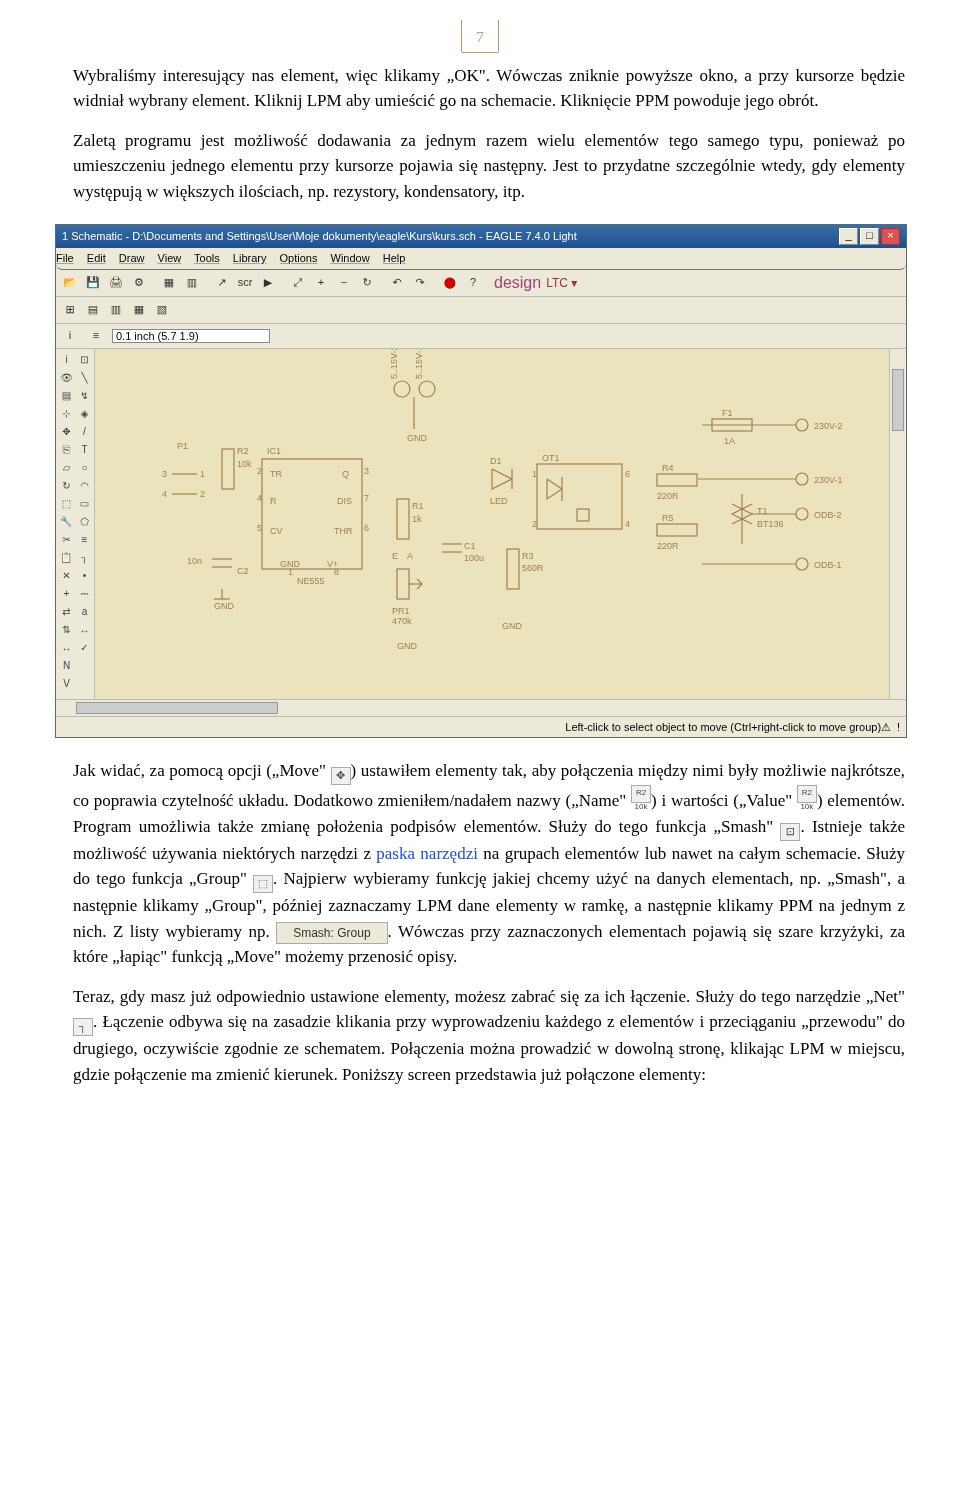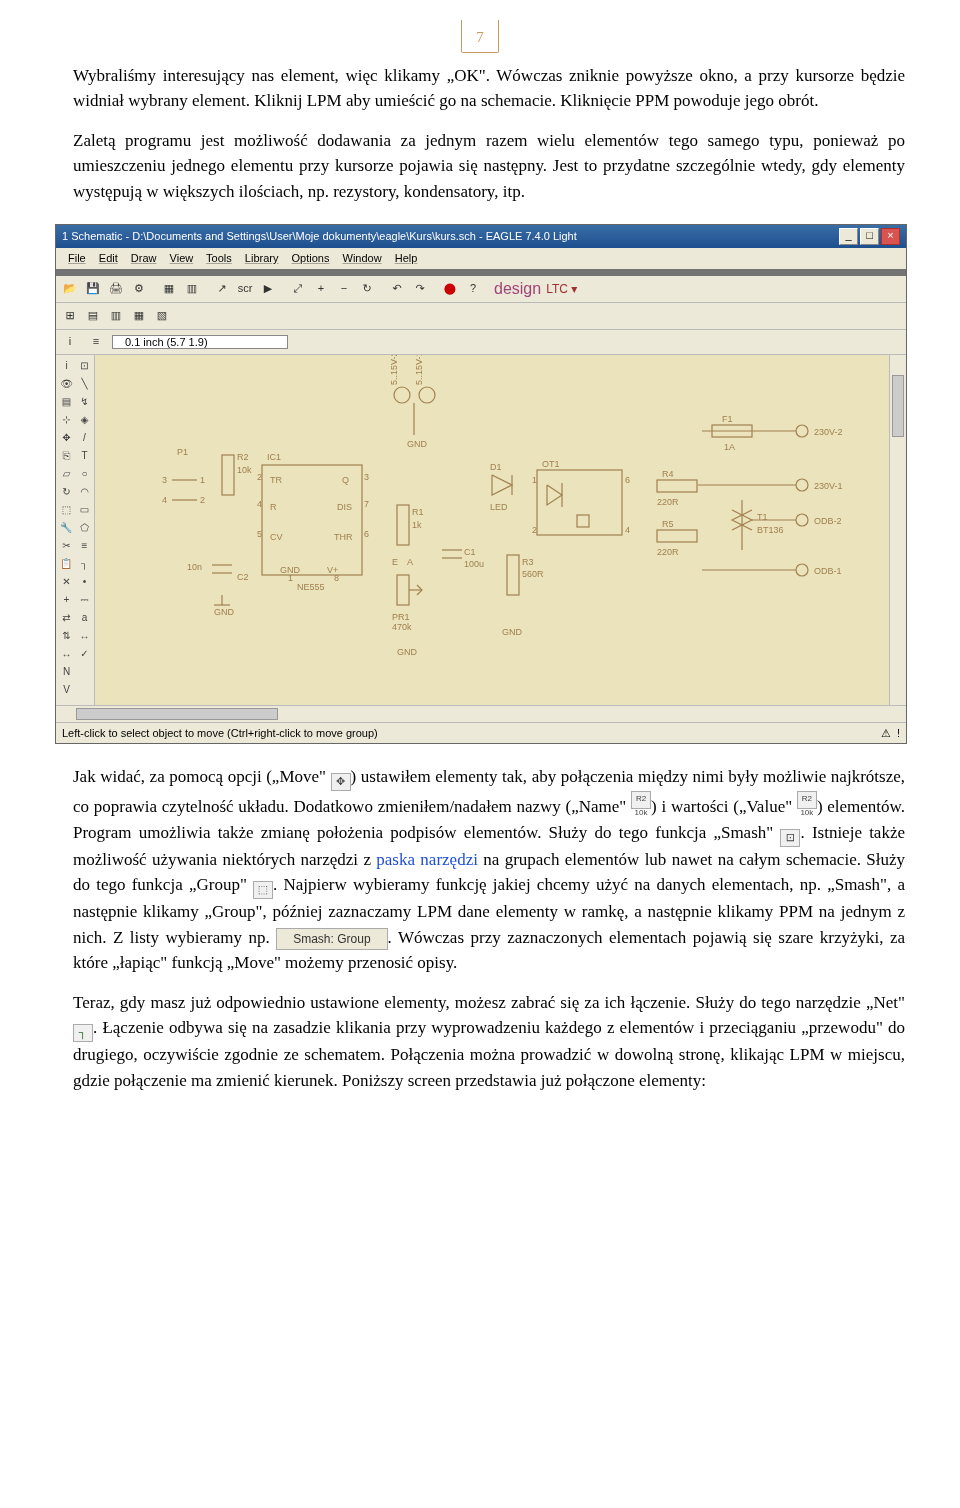--- a/index.html
+++ b/index.html
@@ -84,22 +84,23 @@
     border-right-color: #888; border-bottom-color: #888;
     color: #000;
     text-align: center;
     line-height: 13px;
     font-size: 11px;
     cursor: pointer;
   }
   .winbtn.close { background: #d9534f; color:#fff; border-color:#b03030;}
   .menubar {
     background: #ece9d8;
-    padding: 2px 12px;
-    border-bottom: 7px solid #737373;
+    padding: 2px 0;
+    border-bottom: 1px solid #737373;
+    border-radius: 6px;
   }
   .menubar span {
     margin-right: 10px;
     text-decoration: underline;
     text-decoration-color: rgba(0,0,0,0.3);
     cursor: default;
   }
   .toolbar {
     background: #ece9d8;
     padding: 3px 4px;
@@ -122,21 +123,21 @@
   .coordbar {
     background: #ece9d8;
     padding: 2px 4px;
     border-bottom: 1px solid #bbb;
     display: flex;
     align-items: center;
     gap: 6px;
   }
   .coordbar input {
     font-size: 11px;
-    padding: 0 12px;
+    padding: 0 3px;
     border: 1px solid #888;
     background: #fff;
   }
   .editor-area {
     display: flex;
     height: 350px;
   }
   .toolbox {
     width: 34px;
     background: #ece9d8;
@@ -188,21 +189,21 @@
     top: 2px; bottom: 2px;
     left: 20px; width: 200px;
     background: #ccc; border: 1px solid #999;
   }
   .statusbar {
     background: #ece9d8;
     border-top: 1px solid #bbb;
     padding: 2px 6px;
     font-size: 11px;
     display: flex;
-    justify-content: space-between;
+    justify-content: flex-end;
   }
   .statusbar .right { display:flex; gap: 6px; }
   .sch-text { font-family: sans-serif; font-size: 9px; fill: #a08050; }
   .sch-line { stroke: #a08050; stroke-width: 1.2; fill: none; }
 </style>
 </head>
 <body>
 
 <div class="page">
   <div class="pagenum">

